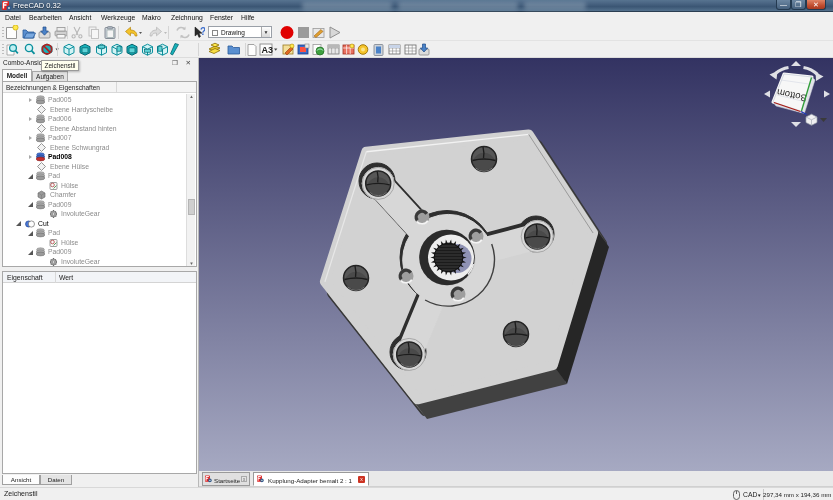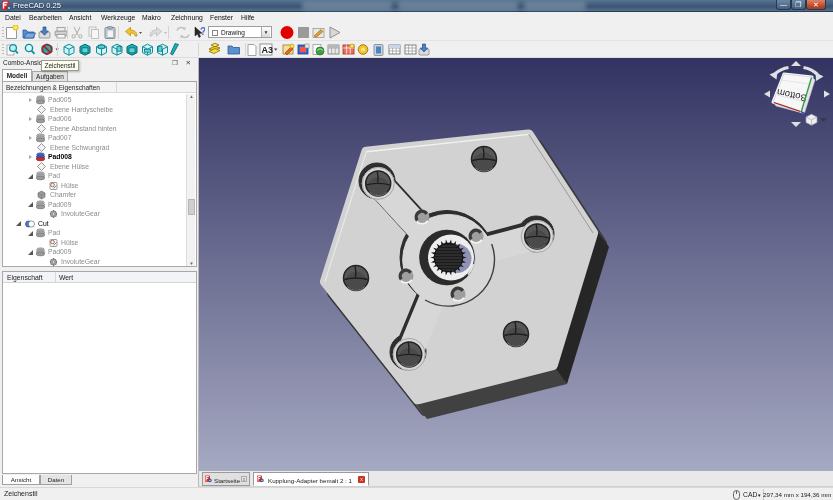--- a/index.html
+++ b/index.html
@@ -58,21 +58,21 @@
 #statusbar{left:0;top:487px;width:833px;height:13px;background:#f0f0f0;border-top:1px solid #d8d8d8;font-size:7px;color:#222;}
 </style></head>
 <body>
 <div class="abs" id="titlebar">
   <svg class="abs" style="left:2px;top:1px" width="10" height="10" viewBox="0 0 10 10">
       <rect x="0" y="0" width="7" height="9" rx="1" fill="#d22"></rect>
       <path d="M1.5 1.5h4M1.5 1.5v6M1.5 4h3" stroke="#fff" stroke-width="1.4"></path>
       <circle cx="7" cy="7" r="2.6" fill="#345a8a"></circle>
       <circle cx="7" cy="7" r="1" fill="#cdd"></circle>
     </svg>
-  <span class="abs" id="titletext">FreeCAD 0.25</span>
+  <span class="abs" id="titletext">FreeCAD 0.32</span>
   <div class="abs blur1" style="left:302px;width:90px;"></div>
   <div class="abs blur1" style="left:398px;width:120px;"></div>
   <div class="abs blur1" style="left:524px;width:62px;"></div>
   <div class="abs winbtn" id="btnmin">—</div>
   <div class="abs winbtn" id="btnmax">❐</div>
   <div class="abs winbtn" id="btncls">✕</div>
 </div>
 <div class="abs" id="menubar">
   <span style="left:5px">Datei</span>
     <span style="left:29px">Bearbeiten</span>

